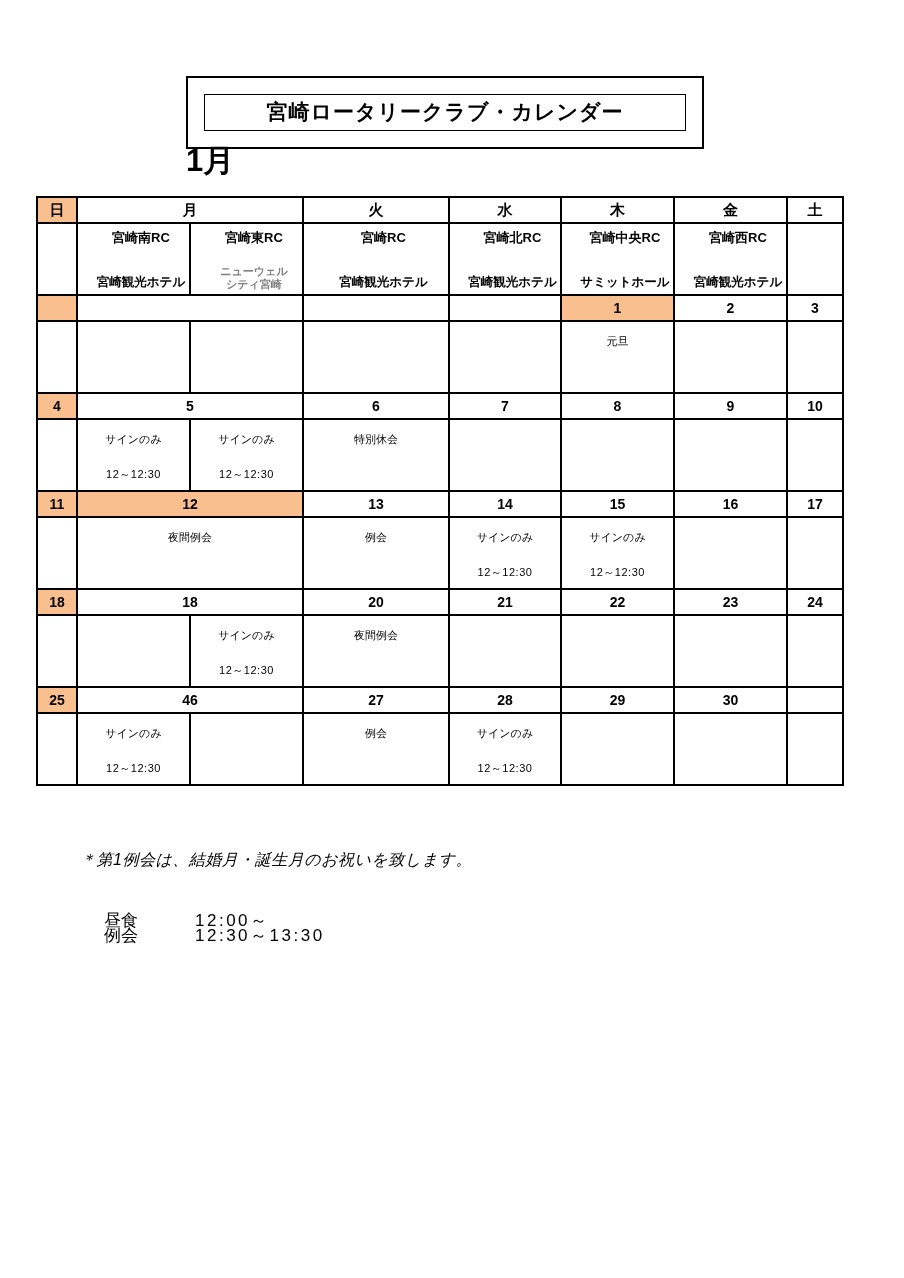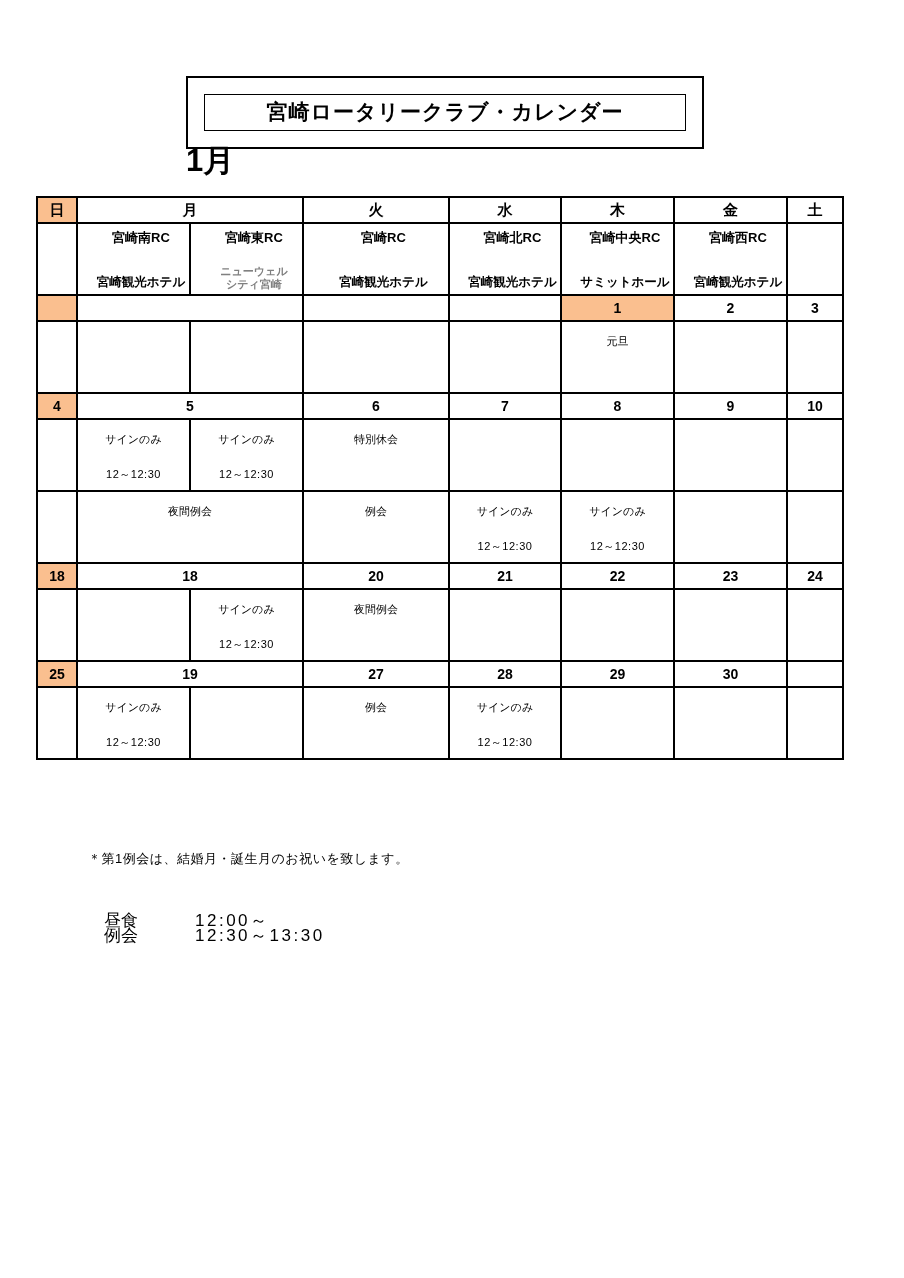--- a/index.html
+++ b/index.html
@@ -40,21 +40,21 @@
   }
   .club-name{font-size:13px;font-weight:600;white-space:nowrap;}
   .club-venue{font-size:12.5px;font-weight:700;white-space:nowrap;}
   .club-venue.small{font-size:11px;color:var(--muted,#808080);line-height:1.2;}
   tr.r-date td{height:24px;font-size:14px;font-weight:bold;text-align:center;vertical-align:middle;}
   tr.r-ev td{height:70px;vertical-align:top;text-align:center;}
   .ev1{margin-top:11px;font-size:11px;line-height:16px;min-height:16px;}
   .ev2{margin-top:20px;font-size:11px;line-height:15px;letter-spacing:0.5px;}
   
   .note{
-    position:absolute;left:88px;top:850px;font-size:13px;letter-spacing:0.5px;
+    position:absolute;left:80px;top:850px;font-size:16px;letter-spacing:0.5px;font-style:italic;
   }
   .sched{position:absolute;left:104px;font-size:17px;}
   .sched-1{top:909px;}
   .sched-2{top:924px;}
   .sched-label{display:inline-block;width:91px;}
   .sched-time{letter-spacing:2.5px;}
 </style>
 </head>
 <body>
 
@@ -199,20 +199,29 @@
             <div class="ev1"></div>
             <div class="ev2"></div>
           </td>
       <td>
             <div class="ev1"></div>
             <div class="ev2"></div>
           </td>
       <td></td>
     </tr>
 
+    <tr class="r-date">
+      <td class="hl">11</td>
+      <td colspan="2" class="hl">12</td>
+      <td>13</td>
+      <td>14</td>
+      <td>15</td>
+      <td>16</td>
+      <td>17</td>
+    </tr>
     <tr class="r-ev">
       <td></td>
       <td colspan="2">
             <div class="ev1">夜間例会</div>
             <div class="ev2"></div>
           </td>
       <td>
             <div class="ev1">例会</div>
             <div class="ev2"></div>
           </td>
@@ -264,21 +273,21 @@
           </td>
       <td>
             <div class="ev1"></div>
             <div class="ev2"></div>
           </td>
       <td></td>
     </tr>
 
     <tr class="r-date">
       <td class="hl">25</td>
-      <td colspan="2">19</td>
+      <td colspan="2">46</td>
       <td>27</td>
       <td>28</td>
       <td>29</td>
       <td>30</td>
       <td></td>
     </tr>
     <tr class="r-ev">
       <td></td>
       <td>
             <div class="ev1">サインのみ</div>

